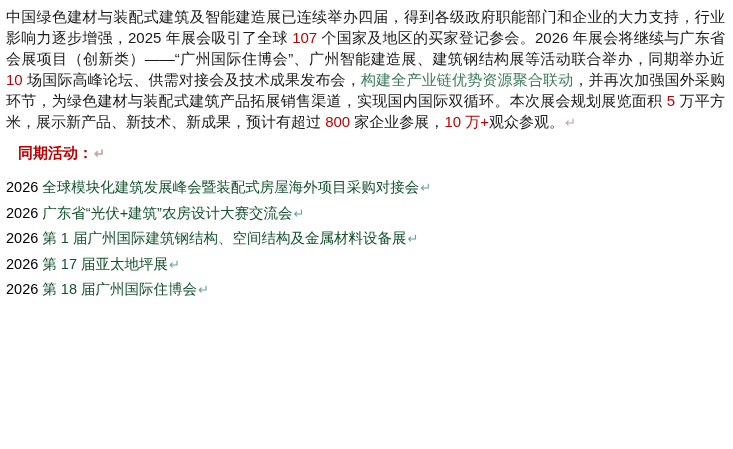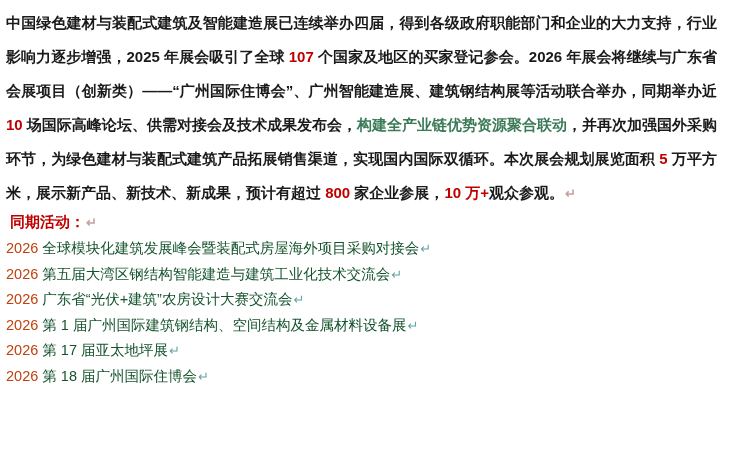--- a/index.html
+++ b/index.html
@@ -13,53 +13,52 @@
     font-family: "Liberation Sans", sans-serif;
     color: #1a1a1a;
     overflow: hidden;
   }
   .page {
     padding: 6px 8px 0 6px;
     box-sizing: border-box;
   }
   .para {
     font-size: 15px;
-    line-height: 34px;
+    line-height: 21px;
     text-align: justify;
     text-justify: inter-ideograph;
     color: #1a1a1a;
-    margin: 0 8px 2px 0;
-    font-weight: bold;
+    margin: 0 0 2px 0;
   }
   .para .red {
     color: #c00000;
   }
   .para .green {
     color: #3b7a57;
   }
   .heading {
     font-size: 15px;
-    line-height: 18px;
+    line-height: 35px;
     font-weight: bold;
     color: #c00000;
-    margin: 2px 0 4px 4px;
+    margin: 2px 0 4px 12px;
   }
   .evt-list {
     margin: 0;
     padding: 0;
     list-style: none;
   }
   .evt {
     font-size: 14.5px;
     line-height: 24.5px;
     color: #3f7f7f;
     white-space: nowrap;
   }
   .evt .yr {
-    color: #c2410c;
+    color: #000000;
   }
   .evt .body {
     color: #14532d;
   }
   .pilcrow {
     color: #66a3a3;
     font-size: 13px;
     margin-left: 1px;
   }
   .pilcrow-red {
@@ -81,24 +80,20 @@
     <span>同期活动：</span><span class="pilcrow-red">↵</span>
   </div>
 
   <ul class="evt-list">
     <li class="evt">
       <span class="yr">2026</span>
       <span class="body">全球模块化建筑发展峰会暨装配式房屋海外项目采购对接会</span><span class="pilcrow">↵</span>
     </li>
     <li class="evt">
       <span class="yr">2026</span>
-      <span class="body">第五届大湾区钢结构智能建造与建筑工业化技术交流会</span><span class="pilcrow">↵</span>
-    </li>
-    <li class="evt">
-      <span class="yr">2026</span>
       <span class="body">广东省“光伏+建筑”农房设计大赛交流会</span><span class="pilcrow">↵</span>
     </li>
     <li class="evt">
       <span class="yr">2026</span>
       <span class="body">第 1 届广州国际建筑钢结构、空间结构及金属材料设备展</span><span class="pilcrow">↵</span>
     </li>
     <li class="evt">
       <span class="yr">2026</span>
       <span class="body">第 17 届亚太地坪展</span><span class="pilcrow">↵</span>
     </li>

